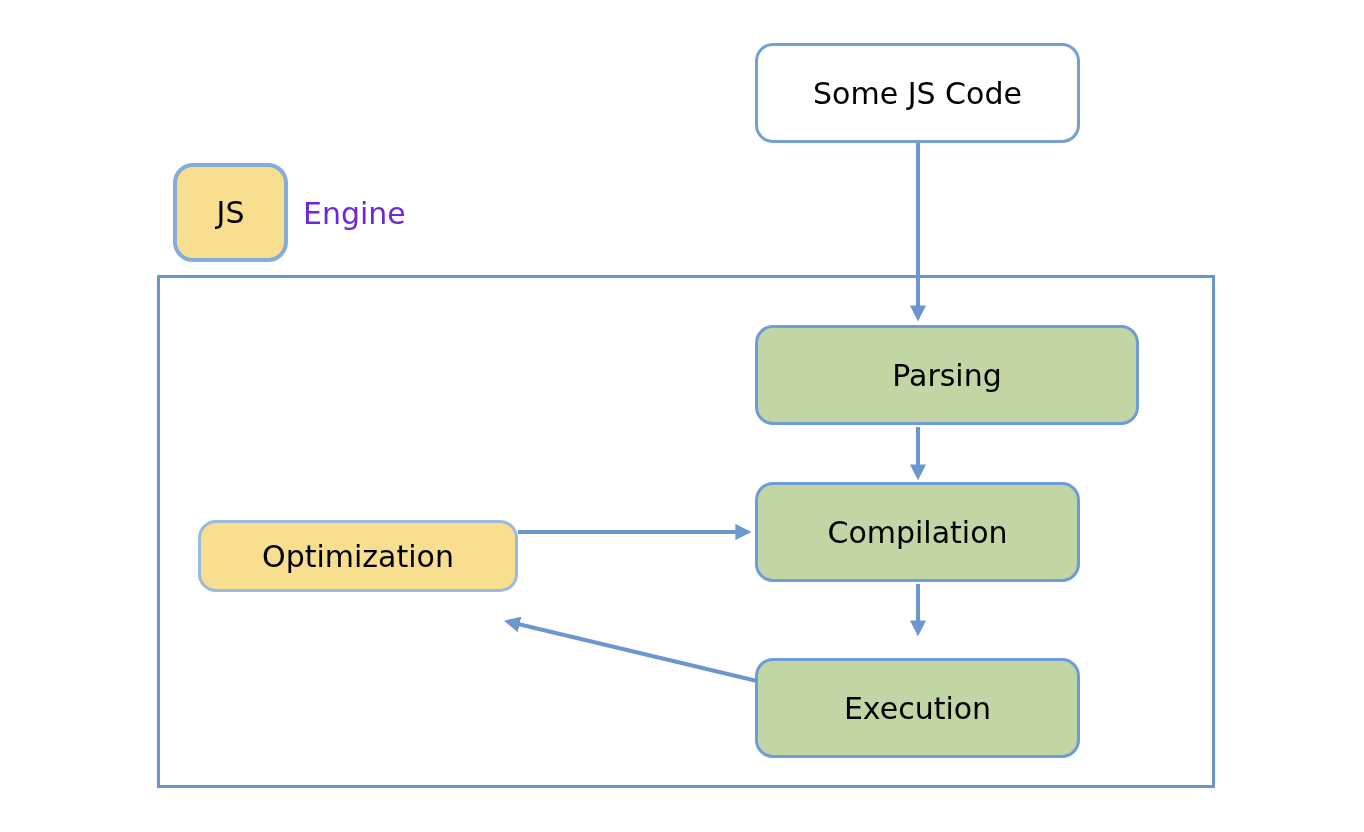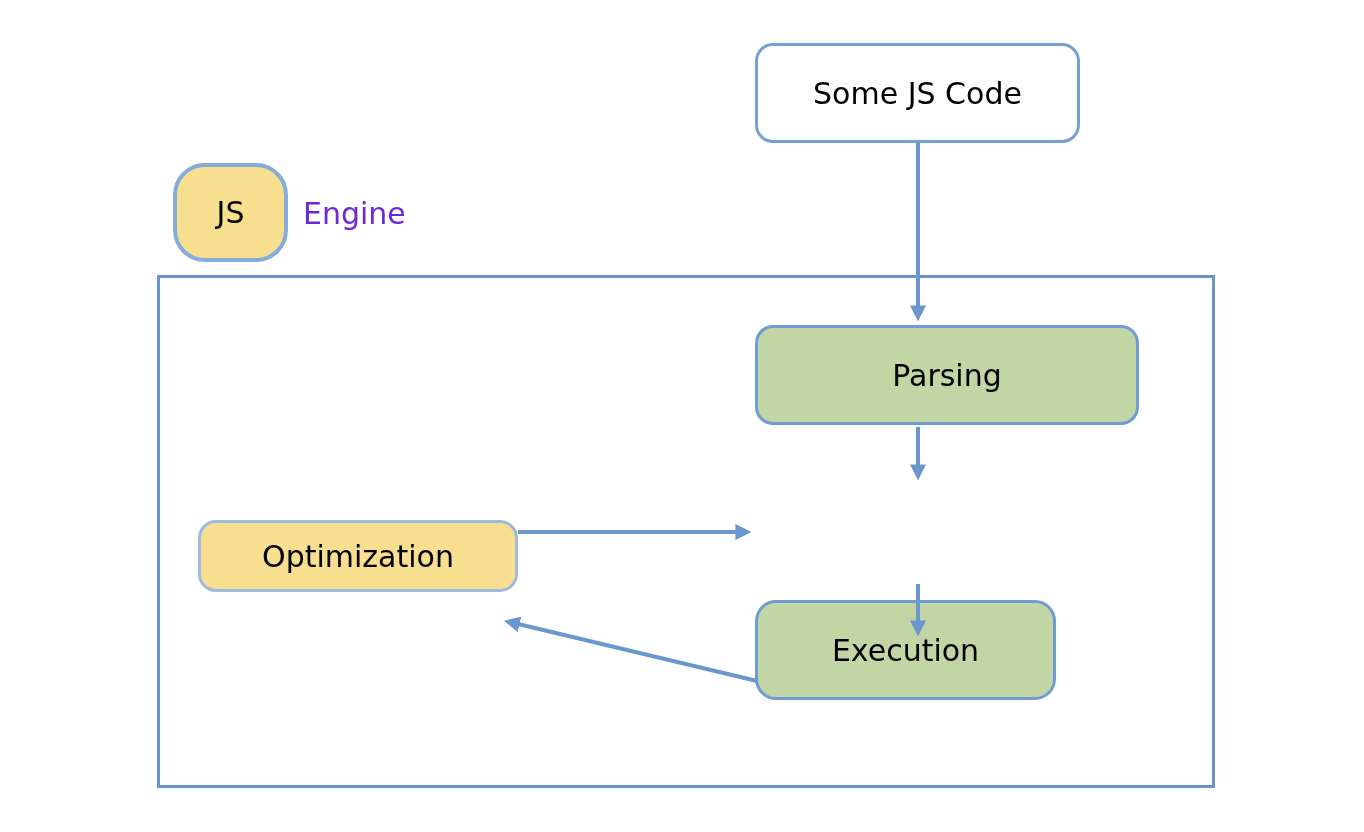--- a/index.html
+++ b/index.html
@@ -31,21 +31,21 @@
   }
   .code-node {
     left: 755px; top: 43px; width: 325px; height: 100px;
     background: #ffffff;
     border: 3px solid #74a0d3;
   }
   .js-badge {
     left: 173px; top: 163px; width: 115px; height: 99px;
     background: #f8df90;
     border: 4px solid #85acda;
-    border-radius: 32px;
+    border-radius: 20px;
   }
   .engine-label {
     position: absolute;
     left: 303px; top: 196px;
     font-size: 30px;
     color: #6d28d9;
   }
   .engine-container {
     position: absolute;
     box-sizing: border-box;
@@ -56,21 +56,21 @@
   .green-node {
     background: #c1d6a4;
     border: 3px solid #6f9cd4;
   }
   .yellow-node {
     background: #f8df90;
     border: 3px solid #9db9e0;
   }
   .parsing-node     { left: 755px; top: 325px; width: 384px; height: 100px; }
   .compilation-node { left: 755px; top: 482px; width: 325px; height: 100px; }
-  .execution-node   { left: 755px; top: 600px; width: 301px; height: 100px; border-radius: 21px; }
+  .execution-node   { left: 755px; top: 658px; width: 325px; height: 100px; }
   .optimization-node{ left: 198px; top: 520px; width: 320px; height: 72px; }
   .arrows-layer {
     position: absolute;
     left: 0; top: 0;
     width: 1364px; height: 832px;
     pointer-events: none;
   }
 </style>
 </head>
 <body>
@@ -84,20 +84,23 @@
   </div>
 
   <div class="node js-badge">
     <span>JS</span>
   </div>
   <div class="engine-label">Engine</div>
 
   <div class="node rounded green-node parsing-node">
     <span>Parsing</span>
   </div>
+  <div class="node rounded green-node compilation-node">
+    <span>Compilation</span>
+  </div>
   <div class="node rounded green-node execution-node">
     <span>Execution</span>
   </div>
   <div class="node rounded yellow-node optimization-node">
     <span>Optimization</span>
   </div>
 
   <svg class="arrows-layer" width="1364" height="832" viewBox="0 0 1364 832" xmlns="http://www.w3.org/2000/svg">
     <defs>
       <marker id="arrowhead" viewBox="0 0 10 10" refX="1" refY="5" markerWidth="16" markerHeight="16" markerUnits="userSpaceOnUse" orient="auto">

